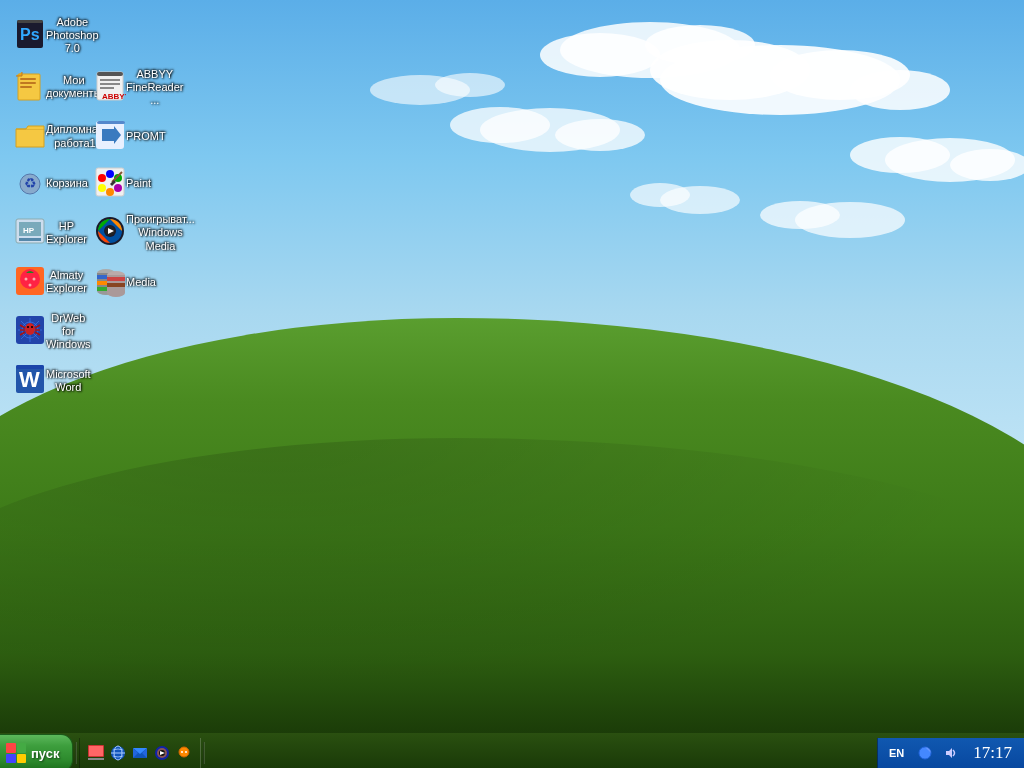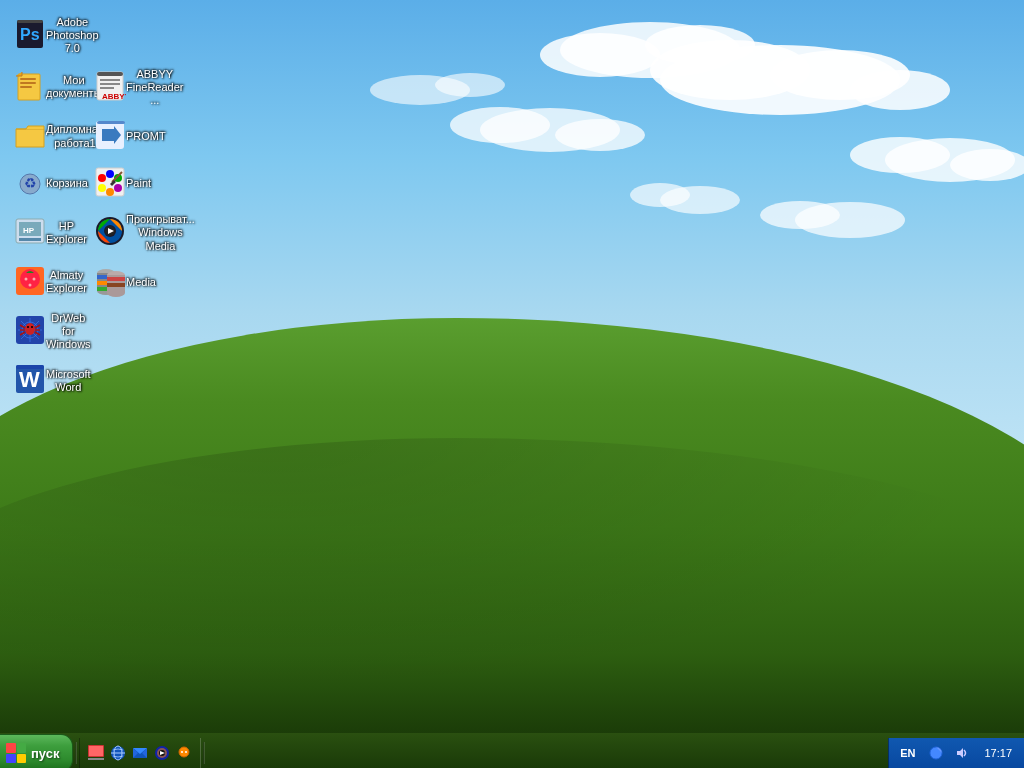--- a/index.html
+++ b/index.html
@@ -219,24 +219,25 @@
       display: flex;
       align-items: center;
       justify-content: center;
       font-size: 11px;
       cursor: pointer;
       color: white;
     }
 
     #clock {
       color: white;
-      font-size: 11px;
+      font-size: 17px;
       padding: 0 4px;
       cursor: pointer;
       white-space: nowrap;
+      font-family: Liberation Serif, serif;
     }
 
     #lang-indicator {
       color: white;
       font-size: 11px;
       font-weight: bold;
       padding: 0 4px;
       cursor: pointer;
     }
 

